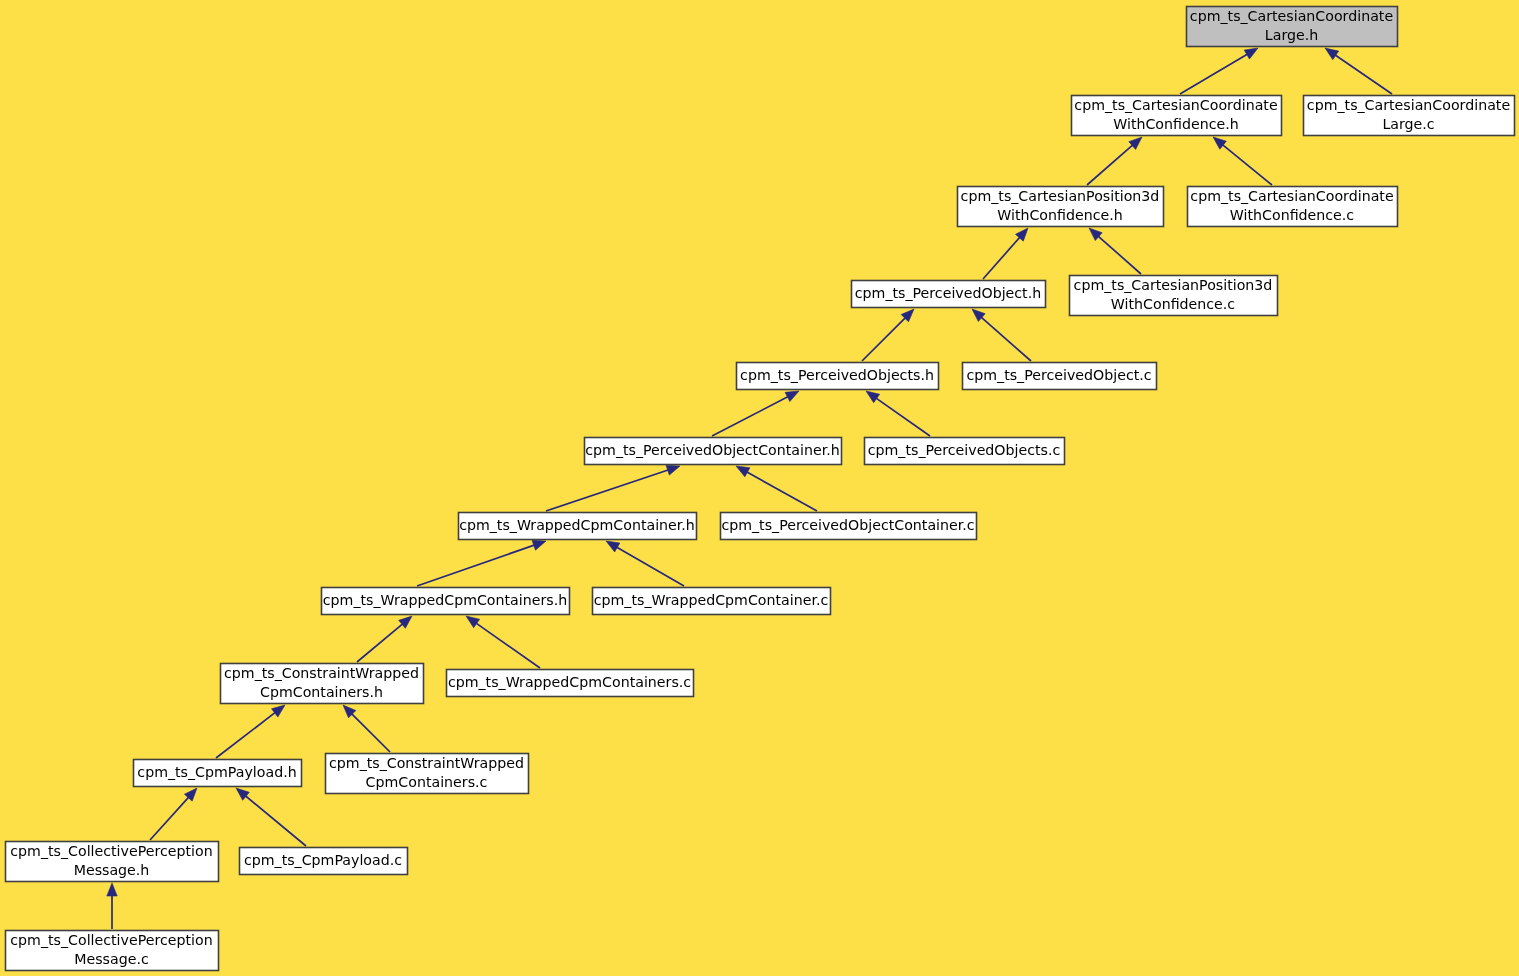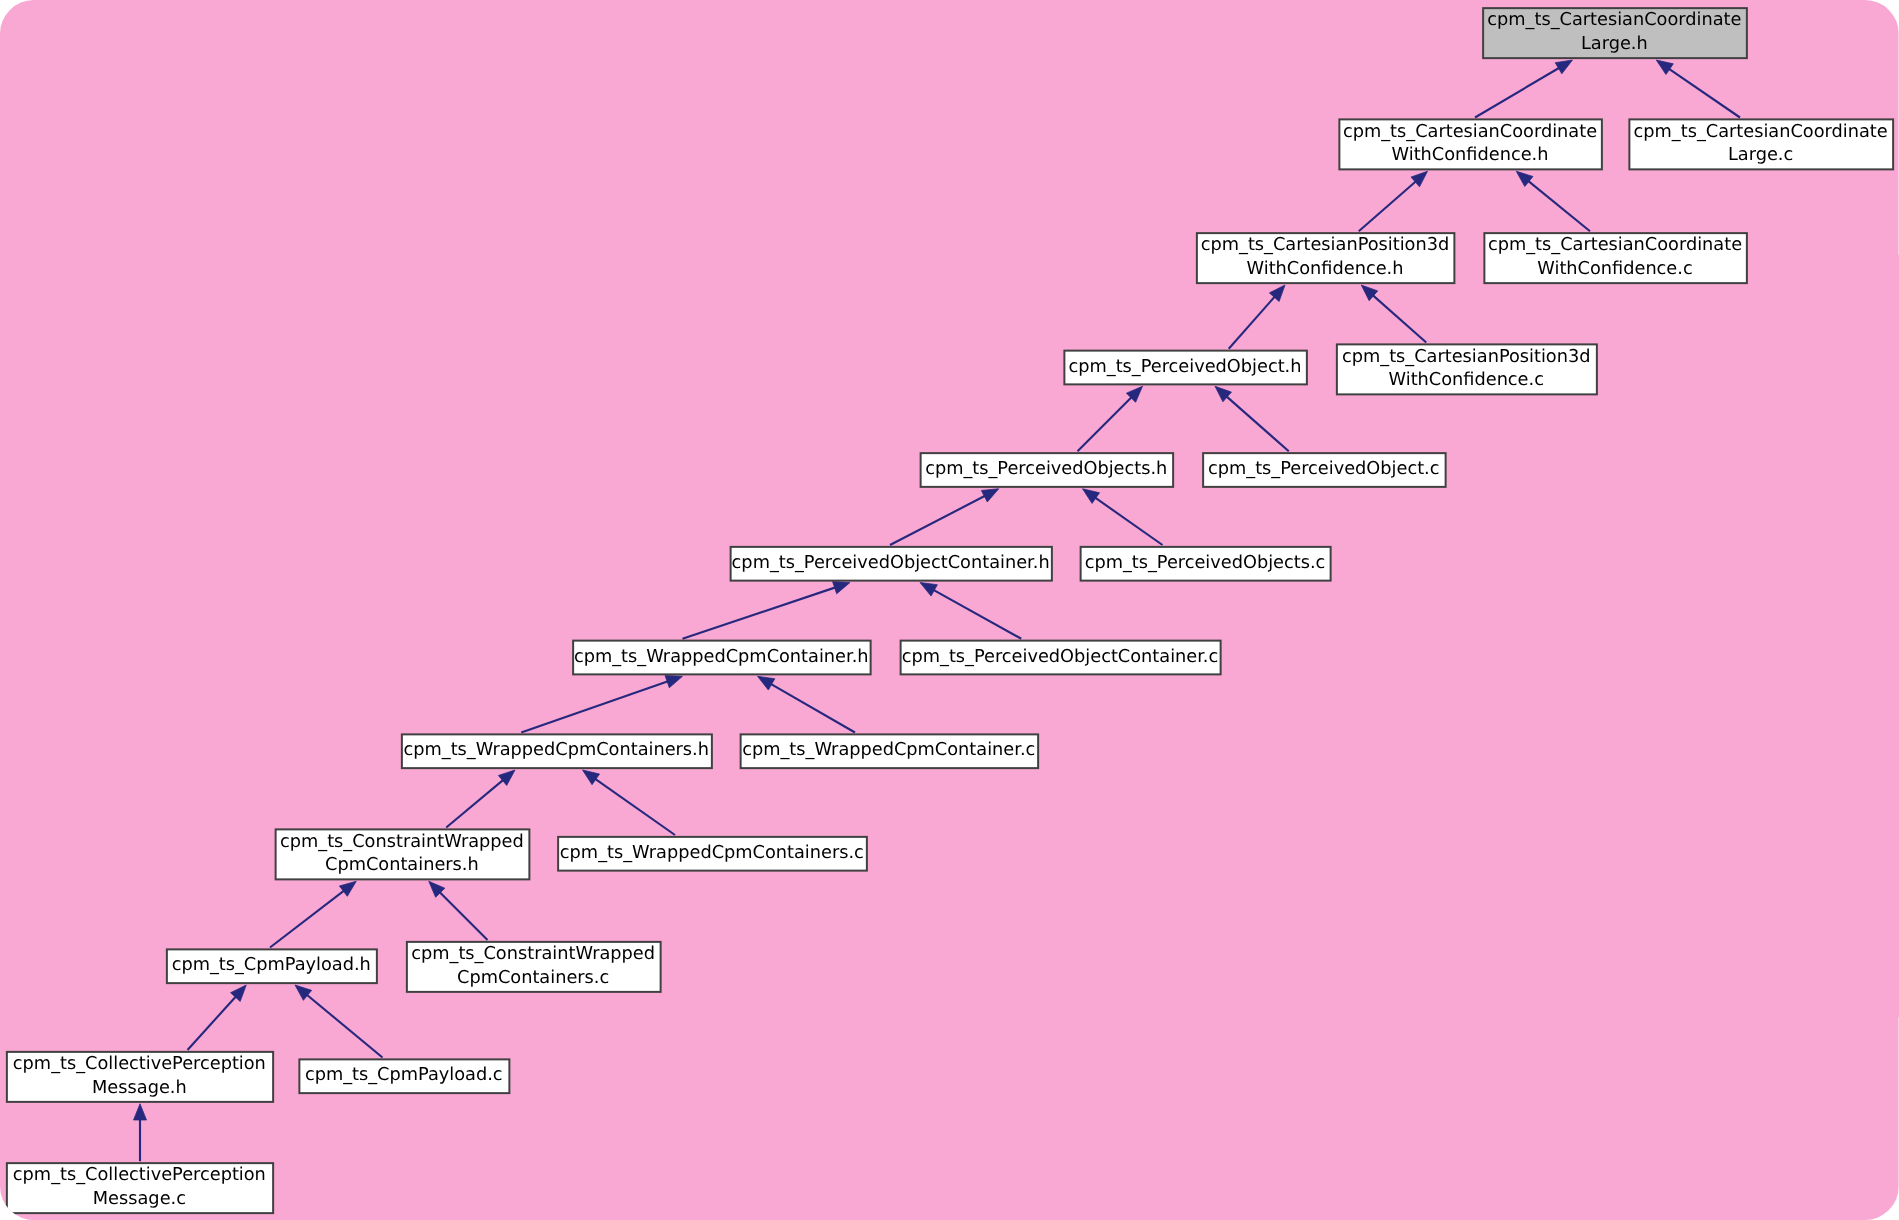--- a/index.html
+++ b/index.html
@@ -4,24 +4,23 @@
 <style>
   html, body {
     margin: 0;
     padding: 0;
     background: #ffffff;
   }
   #graph-root {
     position: relative;
     width: 1519px;
     height: 976px;
-    background: #f9a8d4;
+    background: #fde047;
     font-family: "DejaVu Sans", "Liberation Sans", sans-serif;
     overflow: hidden;
-    border-radius: 27px;
   }
   #graph-svg {
     position: absolute;
     top: 0;
     left: 0;
     width: 1519px;
     height: 976px;
   }
   .gnode-rect {
     fill: #ffffff;

